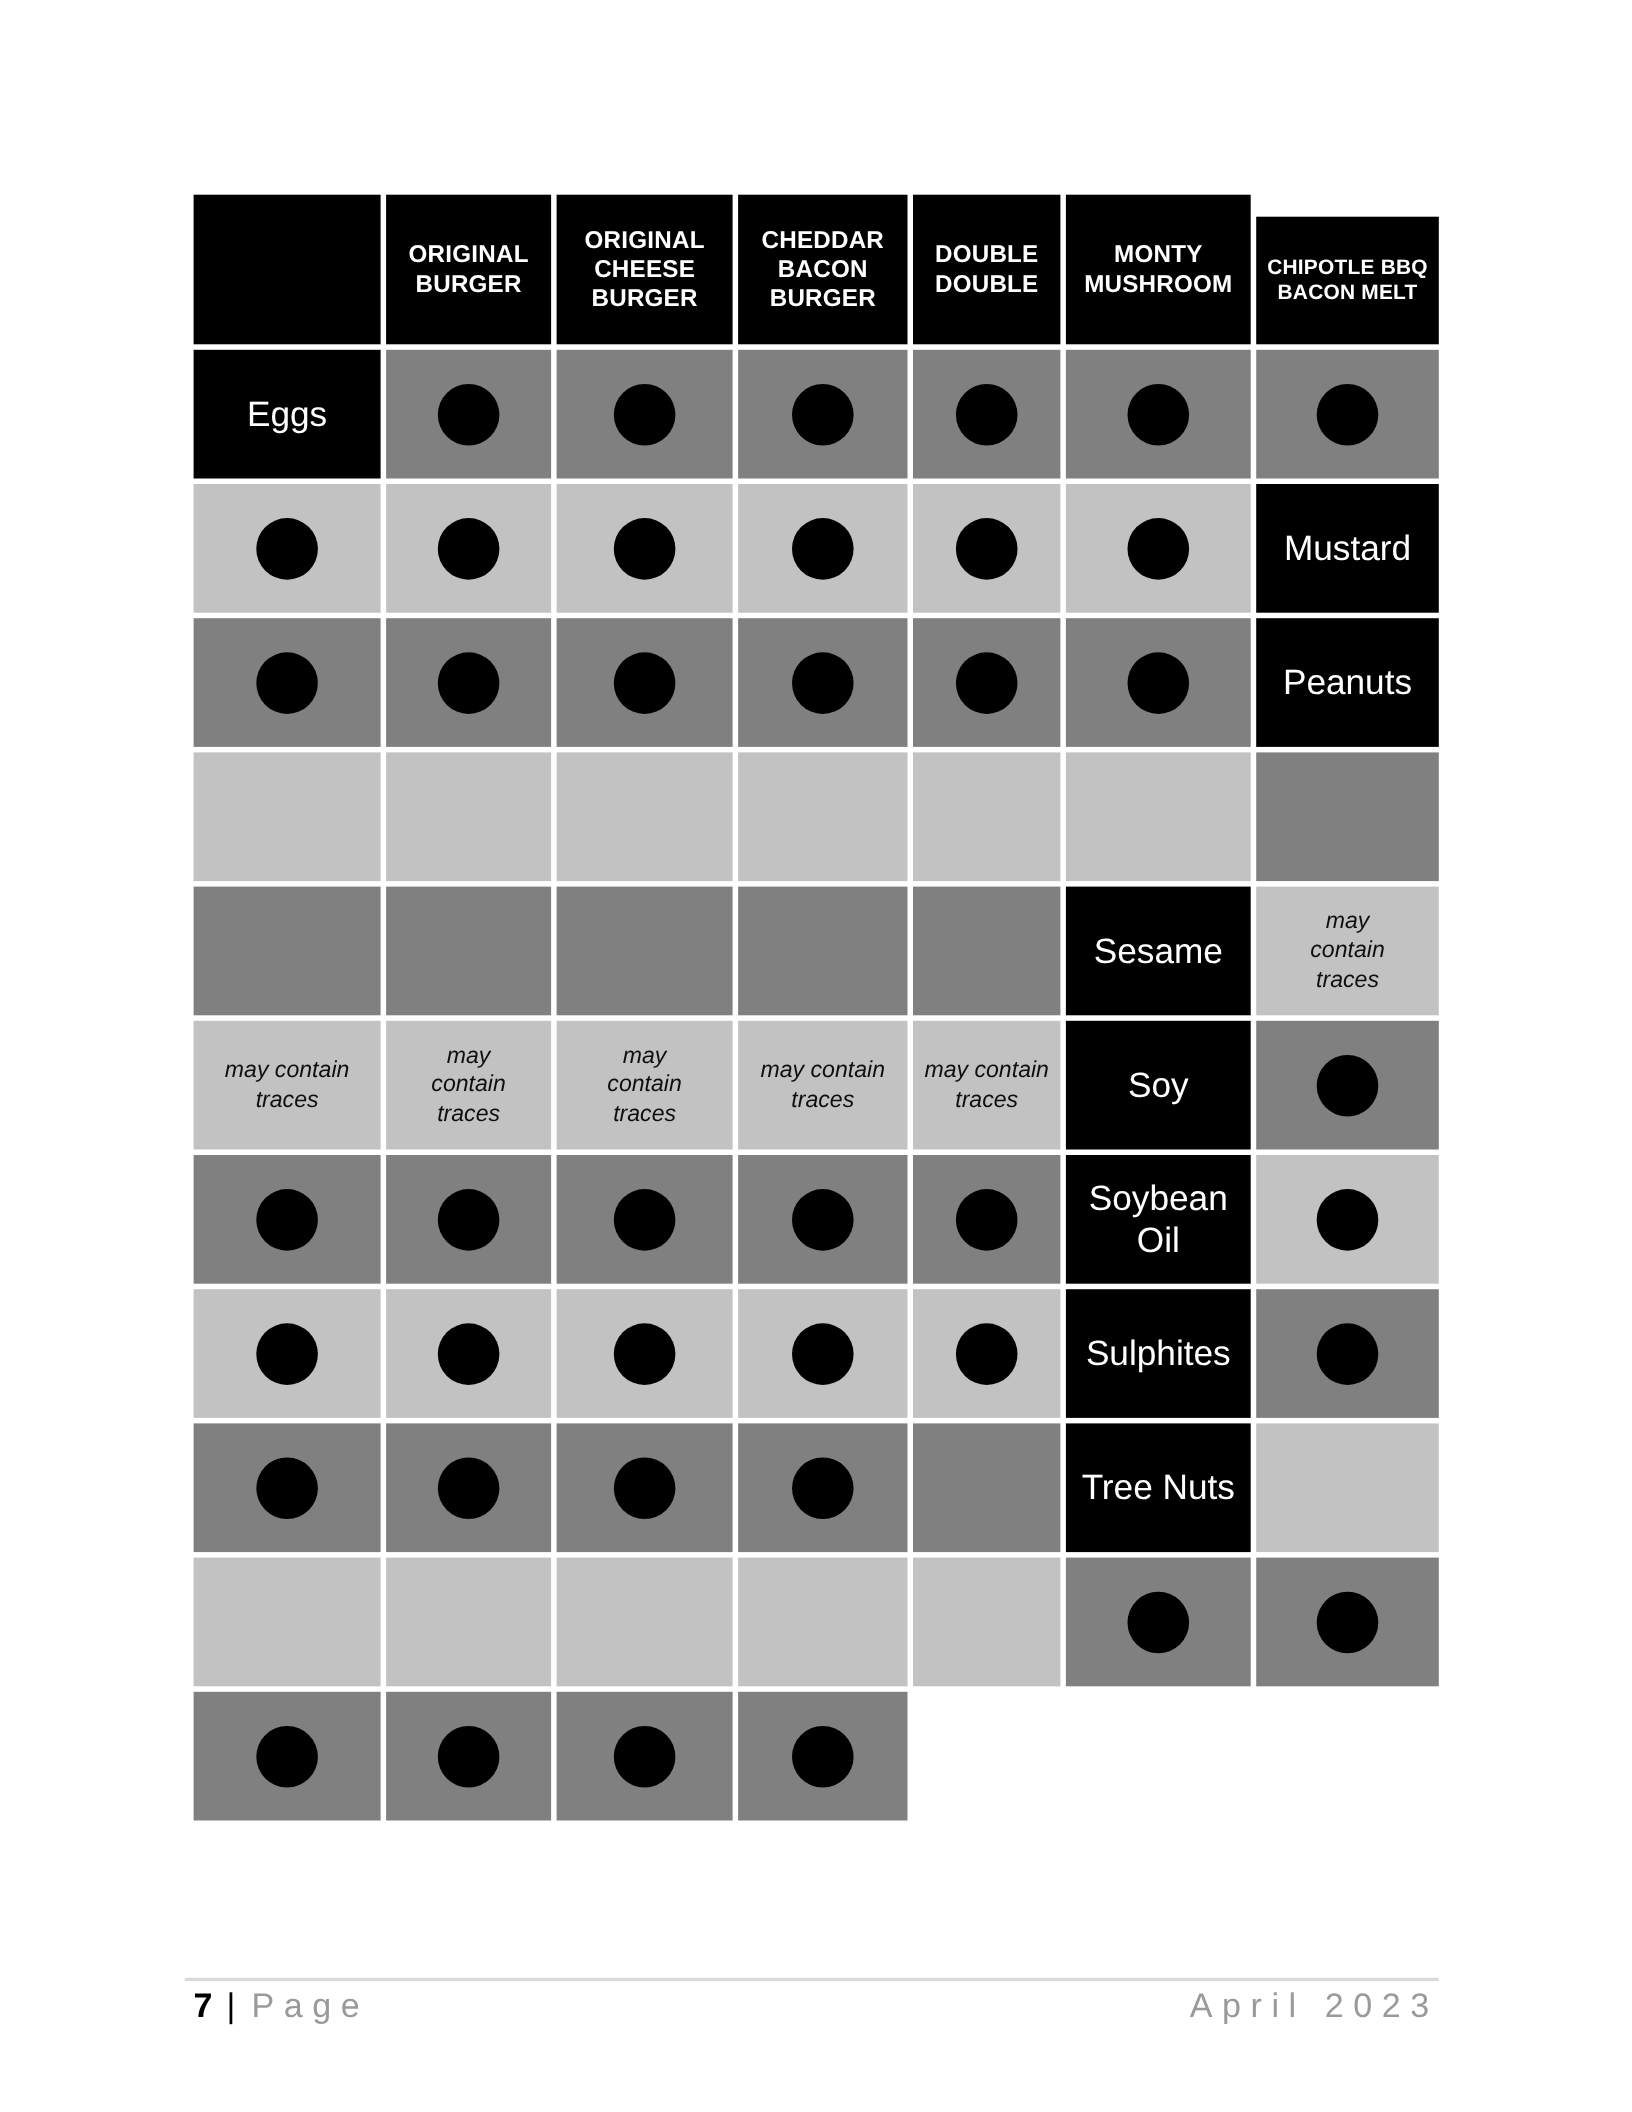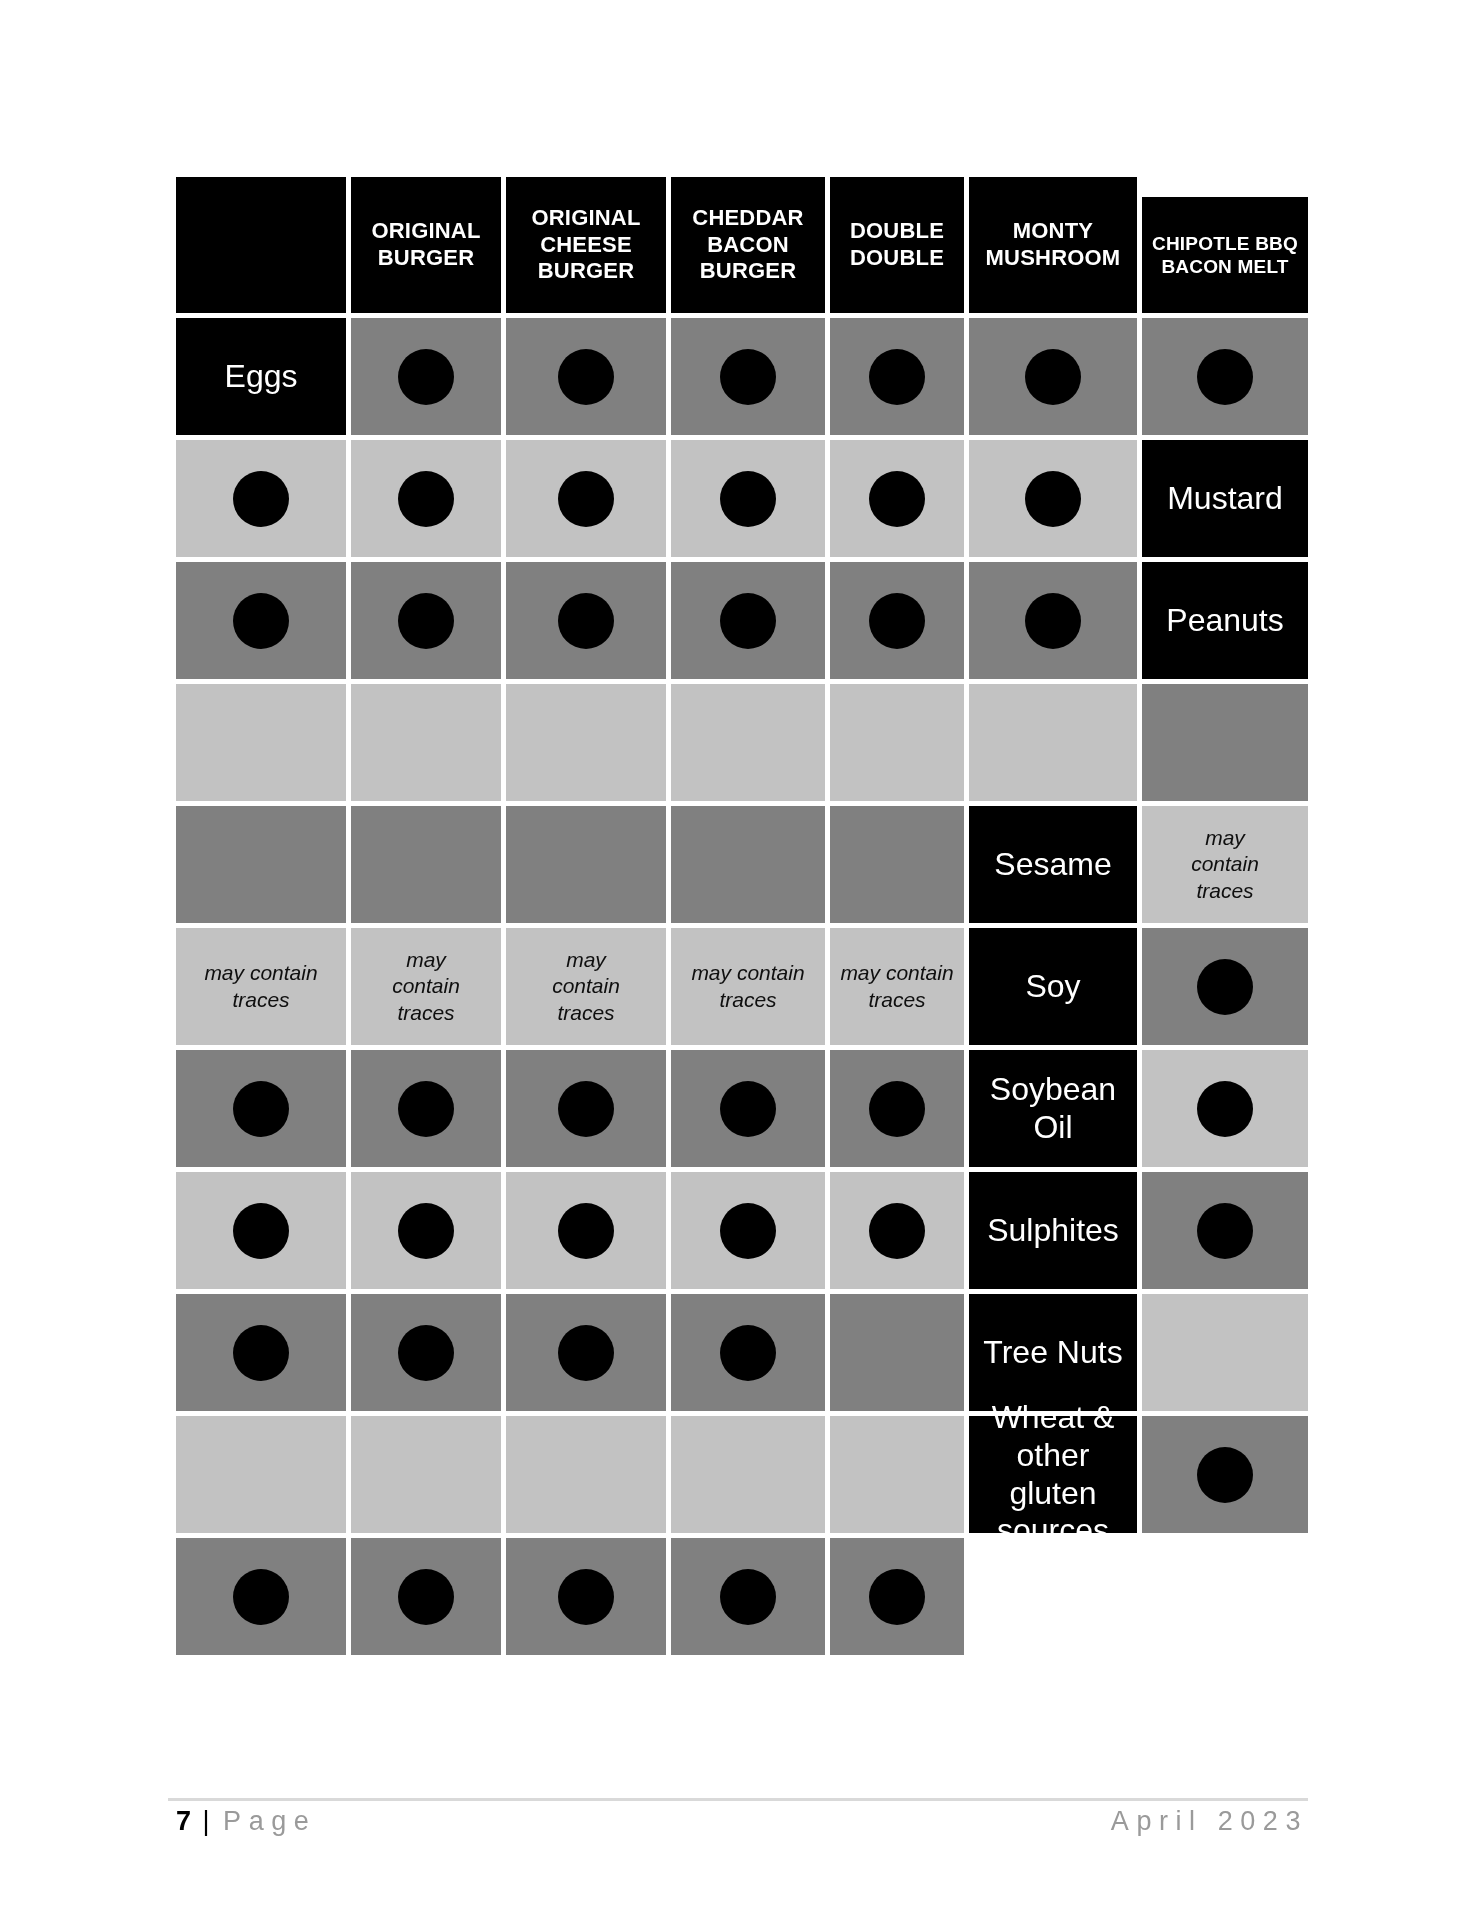--- a/index.html
+++ b/index.html
@@ -75,21 +75,21 @@
     width:1140px; height:3px;
     background:#d9d9d9;
   }
   .footer {
     position:absolute;
     left:176px; top:1806px;
     width:1132px;
     display:flex;
     justify-content:space-between;
     align-items:baseline;
-    font-size:27px;
+    font-size:31px;
   }
   .footer .pnum { color:#000; font-weight:bold; letter-spacing:2px; }
   .footer .pipe { color:#000; margin:0 6px 0 2px; font-weight:normal; }
   .footer .pword { color:#9a9a9a; letter-spacing:0.28em; }
   .footer-right { color:#9a9a9a; letter-spacing:0.28em;margin-left:20px; }
 </style>
 </head>
 <body>
 
 <div class="allergen-table" id="grid">
@@ -260,23 +260,20 @@
       <div class="dot"></div>
     </div>
     <div class="cell dark"></div>
     <div class="row-label">Tree Nuts</div>
     <div class="cell light"></div>
     <div class="cell light"></div>
     <div class="cell light"></div>
     <div class="cell light"></div>
     <div class="cell light"></div>
     <div class="cell light"></div>
-    <div class="row-label">Wheat &amp;
-other gluten
-sources</div>
     <div class="cell dark">
       <div class="dot"></div>
     </div>
     <div class="cell dark">
       <div class="dot"></div>
     </div>
     <div class="cell dark">
       <div class="dot"></div>
     </div>
     <div class="cell dark">

